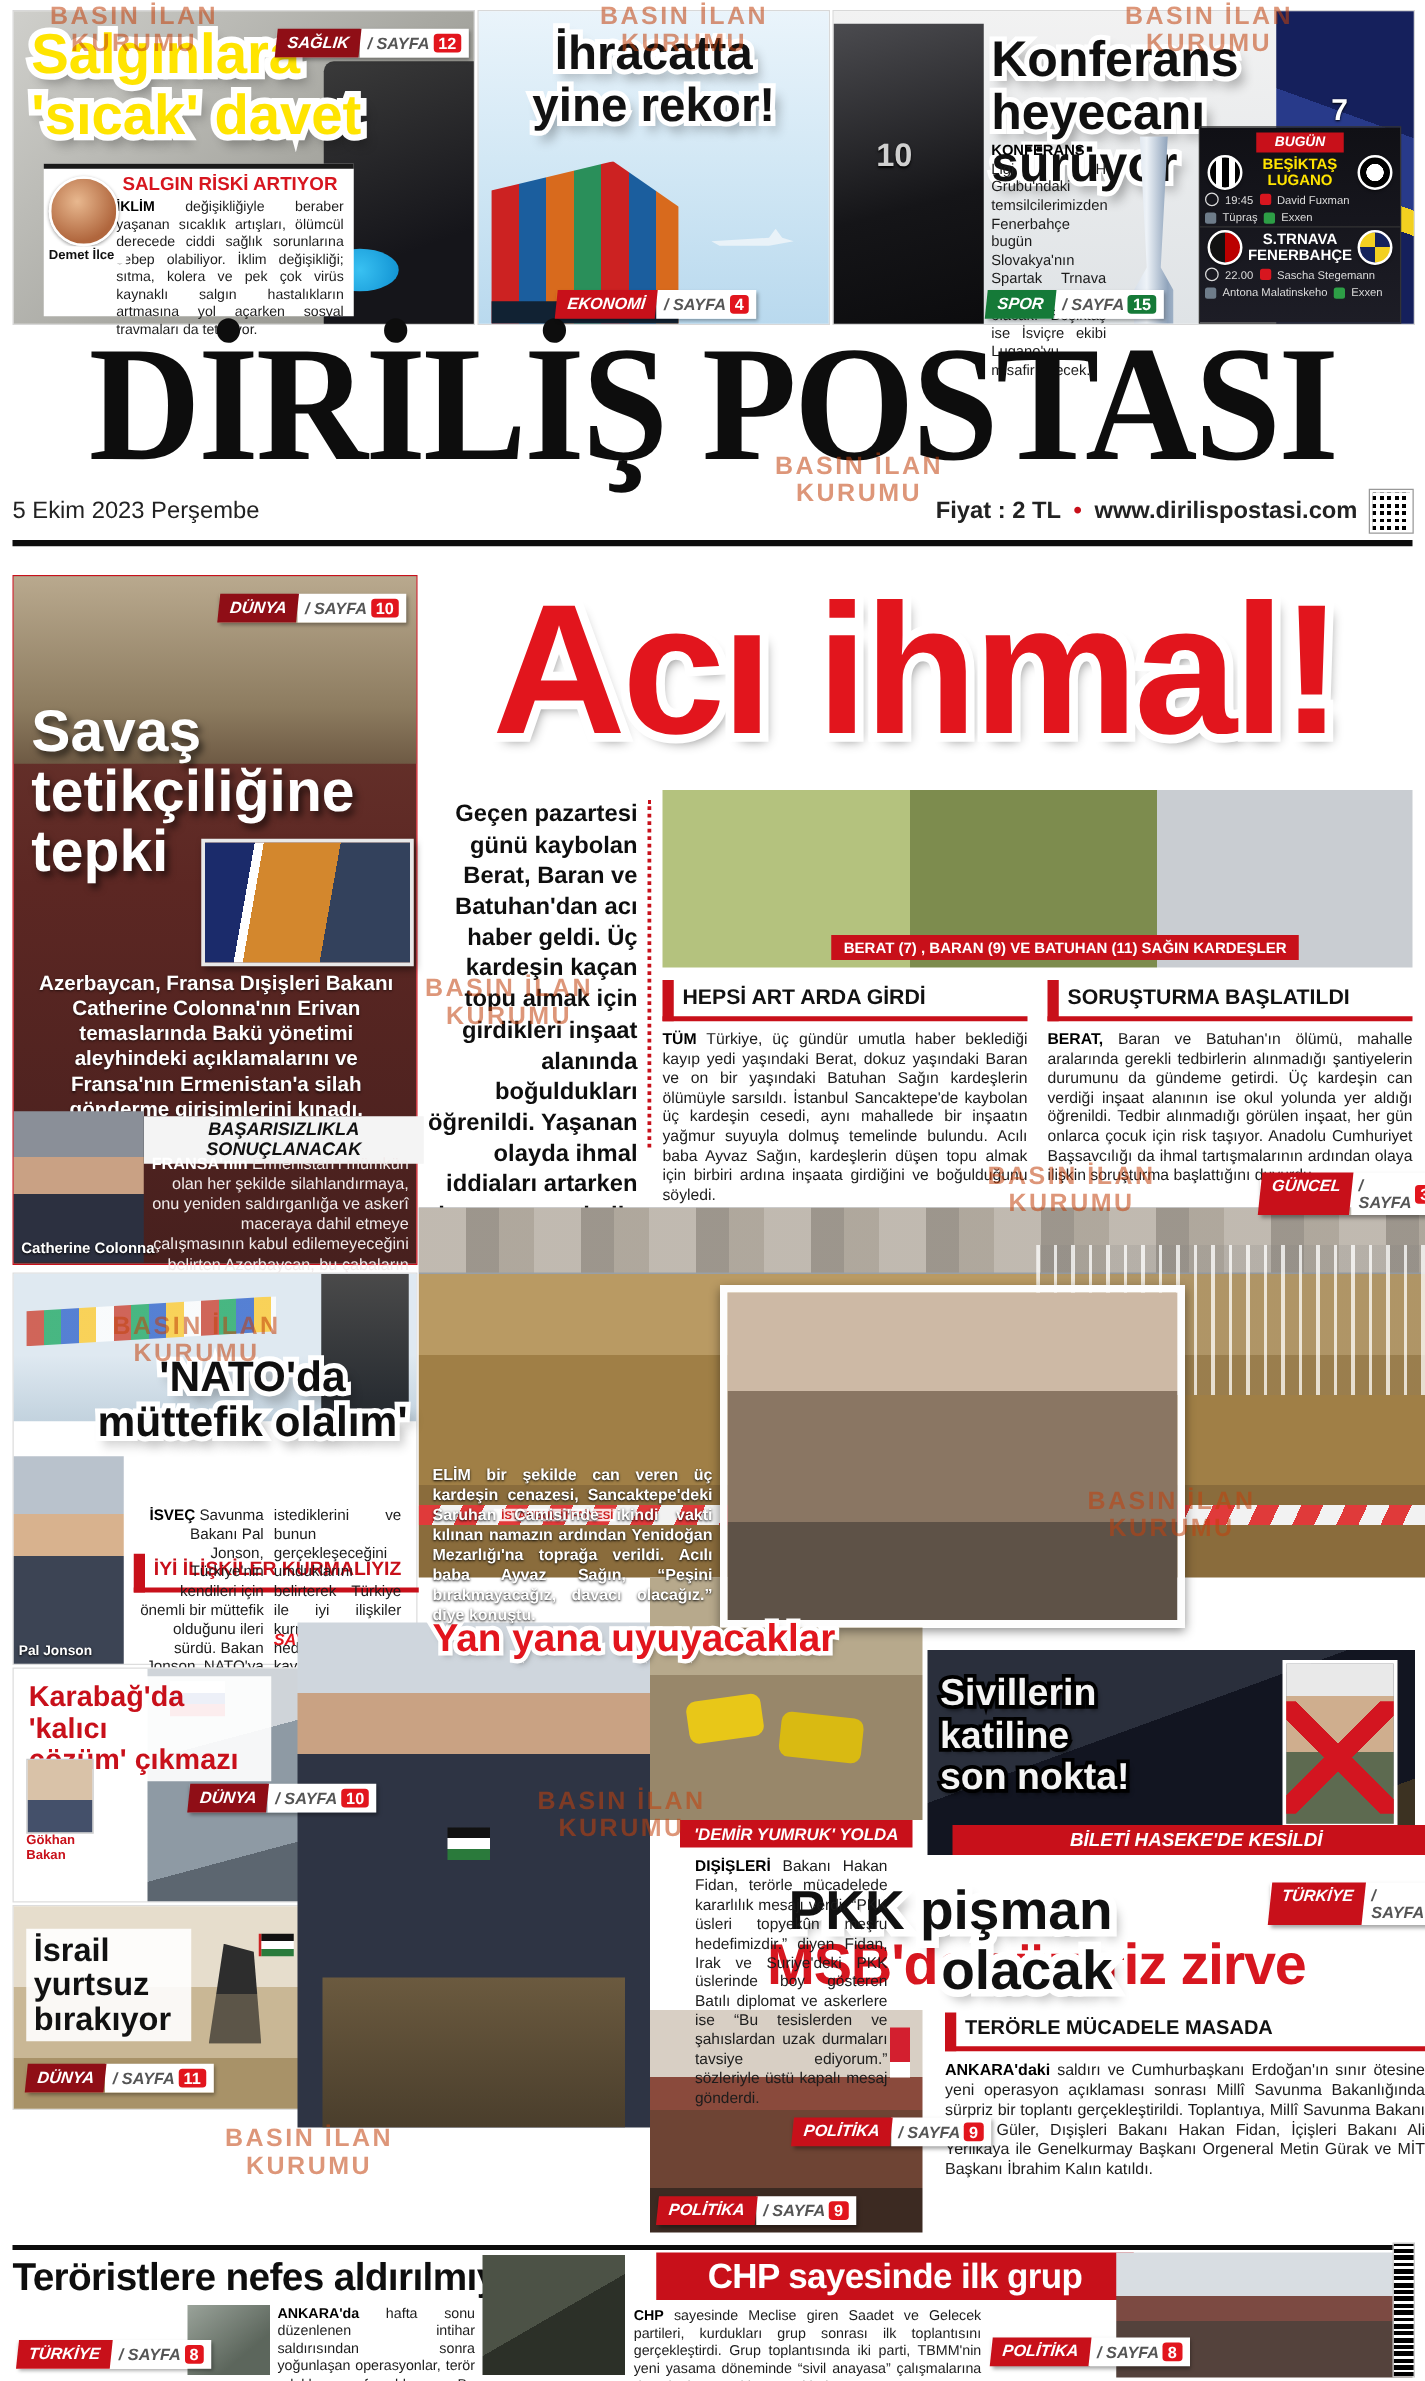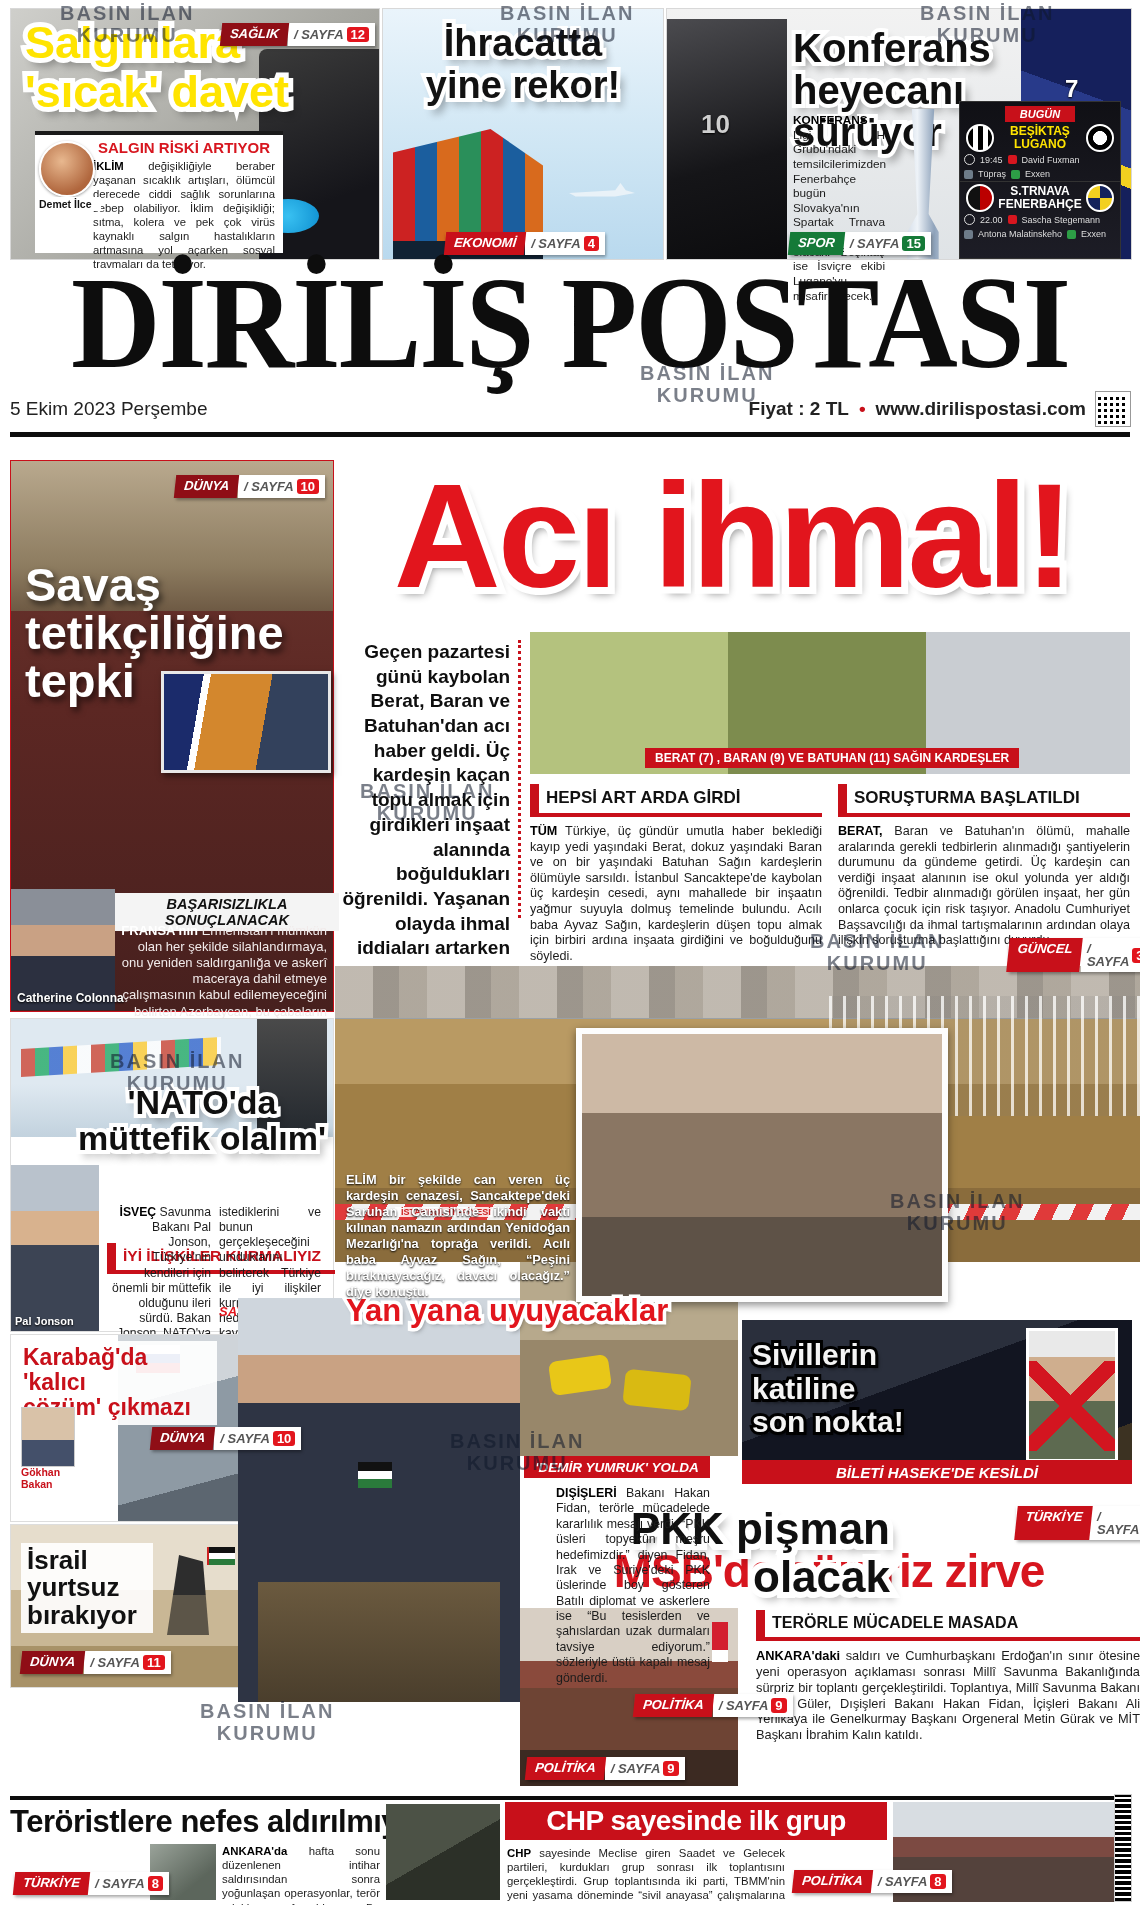--- a/index.html
+++ b/index.html
@@ -1,19 +1,19 @@
 <!DOCTYPE html>
 <html><head>
 <meta charset="utf-8">
 <style>
   html,body{margin:0;padding:0;background:#e8e8e8;font-family:"Liberation Sans",sans-serif;}
   .page{position:relative;width:1140px;height:1905px;background:#fff;margin:0 auto;overflow:hidden;color:#111;}
   .abs{position:absolute;}
   
-  .wm{position:absolute;color:#0f172a;opacity:.55;font-weight:700;font-size:20px;text-align:center;line-height:1.1;letter-spacing:2px;pointer-events:none;z-index:50;margin-left:20px;}
+  .wm{position:absolute;color:#c2410c;opacity:.55;font-weight:700;font-size:20px;text-align:center;line-height:1.1;letter-spacing:2px;pointer-events:none;z-index:50;}
   
   .badge{display:inline-flex;align-items:stretch;font-style:italic;font-weight:700;font-size:13px;line-height:1;box-shadow:1px 2px 3px rgba(0,0,0,.35);z-index:30;}
   .badge .sec{background:#c8101a;color:#fff;padding:4px 9px;transform:skewX(-6deg);}
   .badge .sec.dark{background:#8f0e16;}
   .badge .sec.green{background:#157a38;}
   .badge .pg{background:#fff;color:#555;padding:4px 6px;display:flex;align-items:center;gap:3px;}
   .badge .num{background:#e2151d;color:#fff;border-radius:3px;padding:1px 4px;font-style:normal;}
   .minibadge{display:inline-flex;align-items:center;gap:4px;color:#e2151d;font-weight:700;font-style:italic;font-size:13px;}
   .minibadge .num{background:#e2151d;color:#fff;border-radius:3px;padding:1px 5px;font-style:normal;}
   
@@ -24,21 +24,21 @@
   .bt b{color:#000;}
   
   .stack{position:relative;}
   .stack .back,.stack .front{position:absolute;left:0;top:0;width:100%;}
   .stack .back{-webkit-text-stroke:10px #fff;color:#fff;text-shadow:5px 7px 9px rgba(0,0,0,.45);}
   .stack .front{color:inherit;}
   
   .ph{position:absolute;overflow:hidden;}
   .cap-dark{position:absolute;color:#fff;font-weight:700;font-size:12px;text-shadow:0 1px 2px #000;}
   .teaser{position:absolute;border:1px solid #d8d8d8;background:#fff;}
-  .redbar{background:#c8101a;color:#fff;font-weight:700;font-style:italic;display:flex;align-items:center;}
+  .redbar{background:#c8101a;color:#fff;font-weight:700;font-style:italic;display:flex;align-items:center;margin-left:20px;}
   .qr{background:
       repeating-linear-gradient(0deg,#000 0 3px,#fff 3px 6px),
       repeating-linear-gradient(90deg,#000 0 3px,#fff 3px 6px);background-blend-mode:screen;border:2px solid #fff;outline:1px solid #999;}
   .barcode{background:repeating-linear-gradient(0deg,#000 0 3px,#fff 3px 5px,#000 5px 9px,#fff 9px 11px);border:1px solid #ccc;}
   .dot-sep{border-left:3px dotted #c8101a;}
   .crest{width:30px;height:30px;border-radius:50%;border:2px solid #fff;box-shadow:0 1px 2px rgba(0,0,0,.5);}
   .fixrow{display:flex;align-items:center;gap:5px;font-size:9px;color:#ddd;padding:2px 4px;}
   .icn{display:inline-block;width:9px;height:9px;border-radius:50%;}
 </style>
 </head>
@@ -182,20 +182,21 @@
       <span class="sec dark">DÜNYA</span>
       <span class="pg">
           <span>/ SAYFA</span>
           <span class="num">10</span>
         </span>
     </span>
     <div class="abs" style="left:14px;top:100px;width:300px;font-weight:700;font-size:47px;line-height:1.02;color:#fff;text-shadow:3px 4px 6px rgba(0,0,0,.6);">
       <span>Savaş</span><br><span>tetikçiliğine</span><br><span>tepki</span>
     </div>
     <div class="ph" style="left:150px;top:210px;width:164px;height:96px;border:3px solid #e8e8e8;box-shadow:2px 3px 6px rgba(0,0,0,.5);background:linear-gradient(100deg,#1b2b6b 0 22%,#fff 22% 26%,#d3872d 26% 60%,#33415c 60%);"></div>
+    <p class="abs" style="left:12px;top:316px;width:300px;margin:0;color:#fff;font-weight:700;font-size:16.5px;line-height:1.22;text-align:center;text-shadow:0 1px 2px rgba(0,0,0,.6);">Azerbaycan, Fransa Dışişleri Bakanı Catherine Colonna'nın Erivan temaslarında Bakü yönetimi aleyhindeki açıklamalarını ve Fransa'nın Ermenistan'a silah gönderme girişimlerini kınadı.</p>
     <div class="abs" style="left:96px;top:432px;width:220px;background:#f4f4f4;color:#111;font-weight:700;font-style:italic;font-size:14.5px;text-align:center;padding:3px 2px;border-left:8px solid #111;">BAŞARISIZLIKLA SONUÇLANACAK</div>
     <p class="abs bt" style="left:110px;top:462px;width:206px;margin:0;color:#f1eaea;font-size:13px;text-align:right;"><b style="color:#fff;">FRANSA'nın</b> <span>Ermenistan'ı mümkün olan her şekilde silahlandırmaya, onu yeniden saldırganlığa ve askerî maceraya dahil etmeye çalışmasının kabul edilemeyeceğini belirten Azerbaycan, bu çabaların başarısızlıkla sonuçlanacağını ifade etti.</span></p>
     <div class="ph" style="left:0;top:428px;width:104px;height:121px;background:linear-gradient(180deg,#8a8f98 0 30%,#c9a184 30% 55%,#2c3040 55%);"></div>
     <div class="cap-dark" style="left:6px;top:530px;">Catherine Colonna</div>
   </section>
 
   <div class="abs stack" style="left:335px;top:462px;width:795px;height:165px;font-weight:700;font-size:148px;line-height:1;color:#e2151d;text-align:center;letter-spacing:-3px;z-index:5;">
     <div class="back" style="-webkit-text-stroke:14px #fff;">Acı ihmal!</div>
     <div class="front">Acı ihmal!</div>
   </div>

